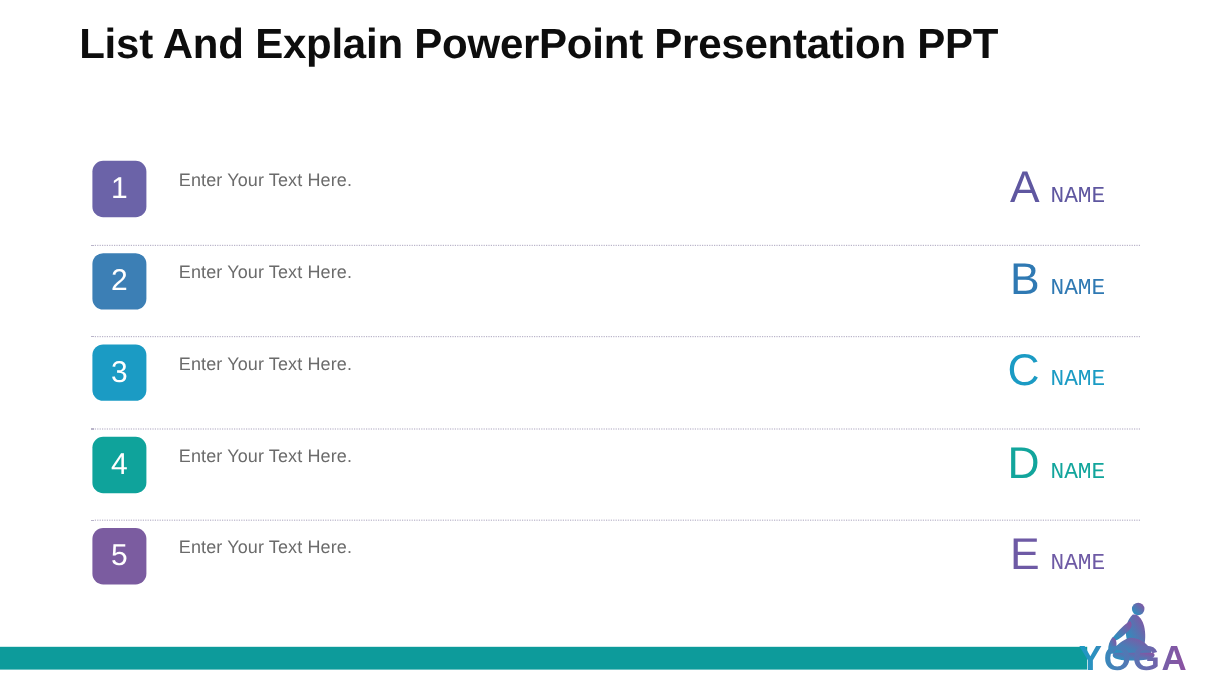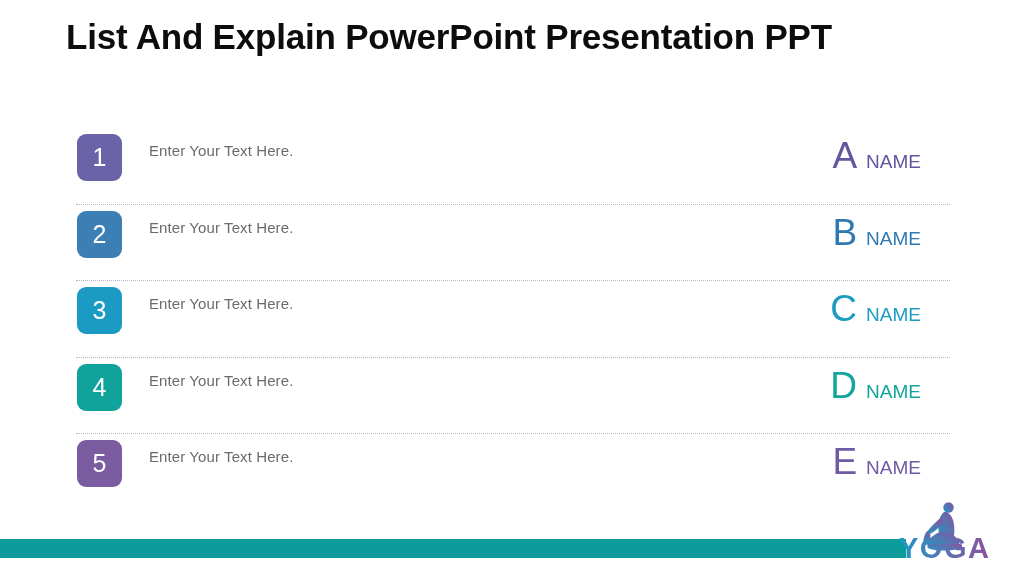--- a/index.html
+++ b/index.html
@@ -98,21 +98,21 @@
     font-size: 37px;
     font-weight: 400;
     line-height: 1;
     font-family: "Liberation Sans", sans-serif;
   }
   .row-name {
     font-size: 19px;
     font-weight: 400;
     margin-left: 9px;
     line-height: 1;
-    font-family: Liberation Sans, sans-serif;
+    font-family: Liberation Mono, monospace;
   }
 
   
   .divider {
     position: absolute;
     left: 76px;
     width: 874px;
     height: 0;
     border-top: 1px dotted #b9b4c9;
     bottom: 0;

